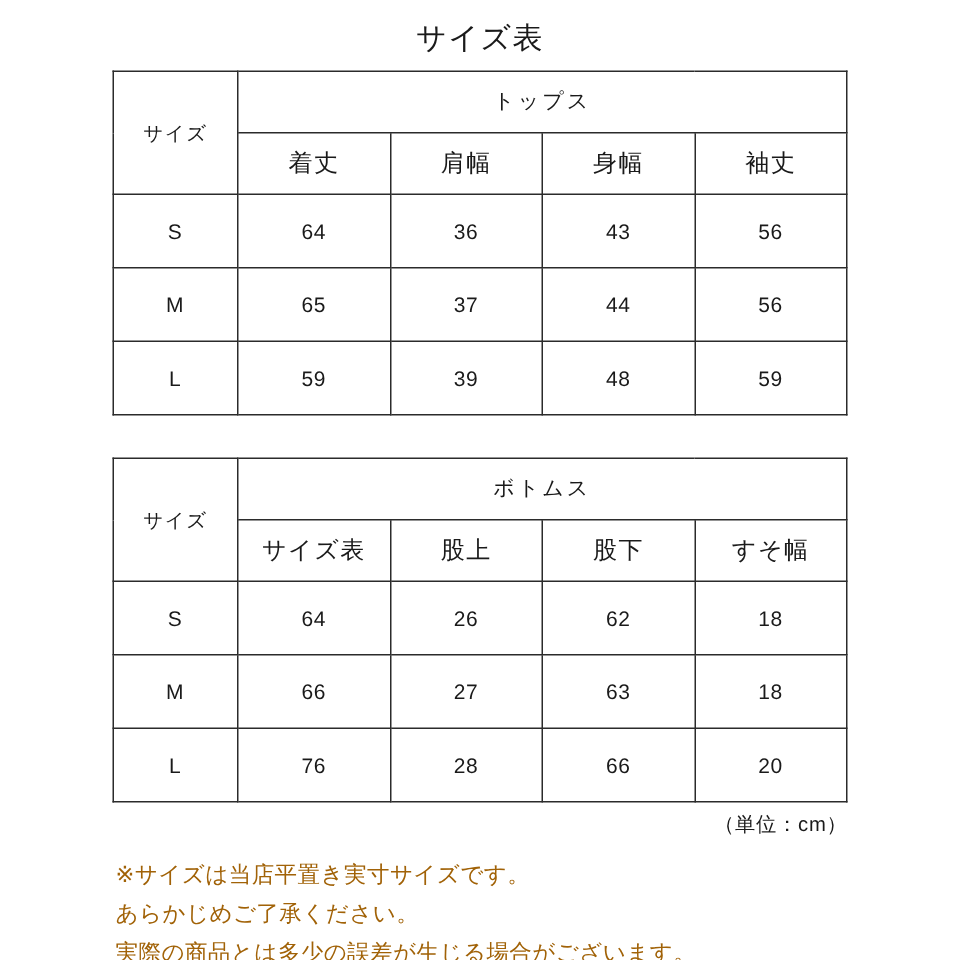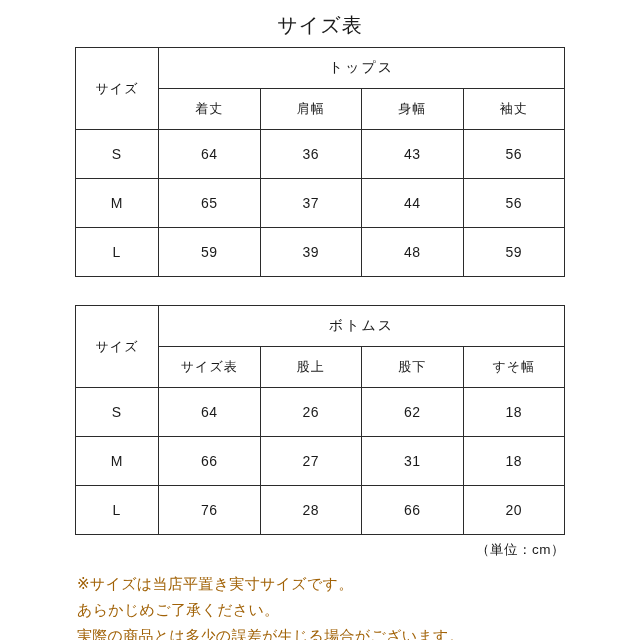--- a/index.html
+++ b/index.html
@@ -48,21 +48,21 @@
     height: 44px;
     letter-spacing: 0.5px;
   }
   table.size-table th.group-head {
     height: 36px;
     font-size: 14px;
     letter-spacing: 2px;
   }
   table.size-table th.col-head {
     height: 36px;
-    font-size: 13px;
+    font-size: 16px;
     letter-spacing: 1px;
   }
   table.size-table th.size-corner {
     font-size: 13px;
     letter-spacing: 1px;
   }
   table.size-table td.row-label {
     font-size: 14px;
     letter-spacing: 1px;
   }
@@ -152,21 +152,21 @@
           <td class="row-label">S</td>
           <td>64</td>
           <td>26</td>
           <td>62</td>
           <td>18</td>
         </tr>
         <tr>
           <td class="row-label">M</td>
           <td>66</td>
           <td>27</td>
-          <td>31</td>
+          <td>63</td>
           <td>18</td>
         </tr>
         <tr>
           <td class="row-label">L</td>
           <td>76</td>
           <td>28</td>
           <td>66</td>
           <td>20</td>
         </tr>
       </tbody>

